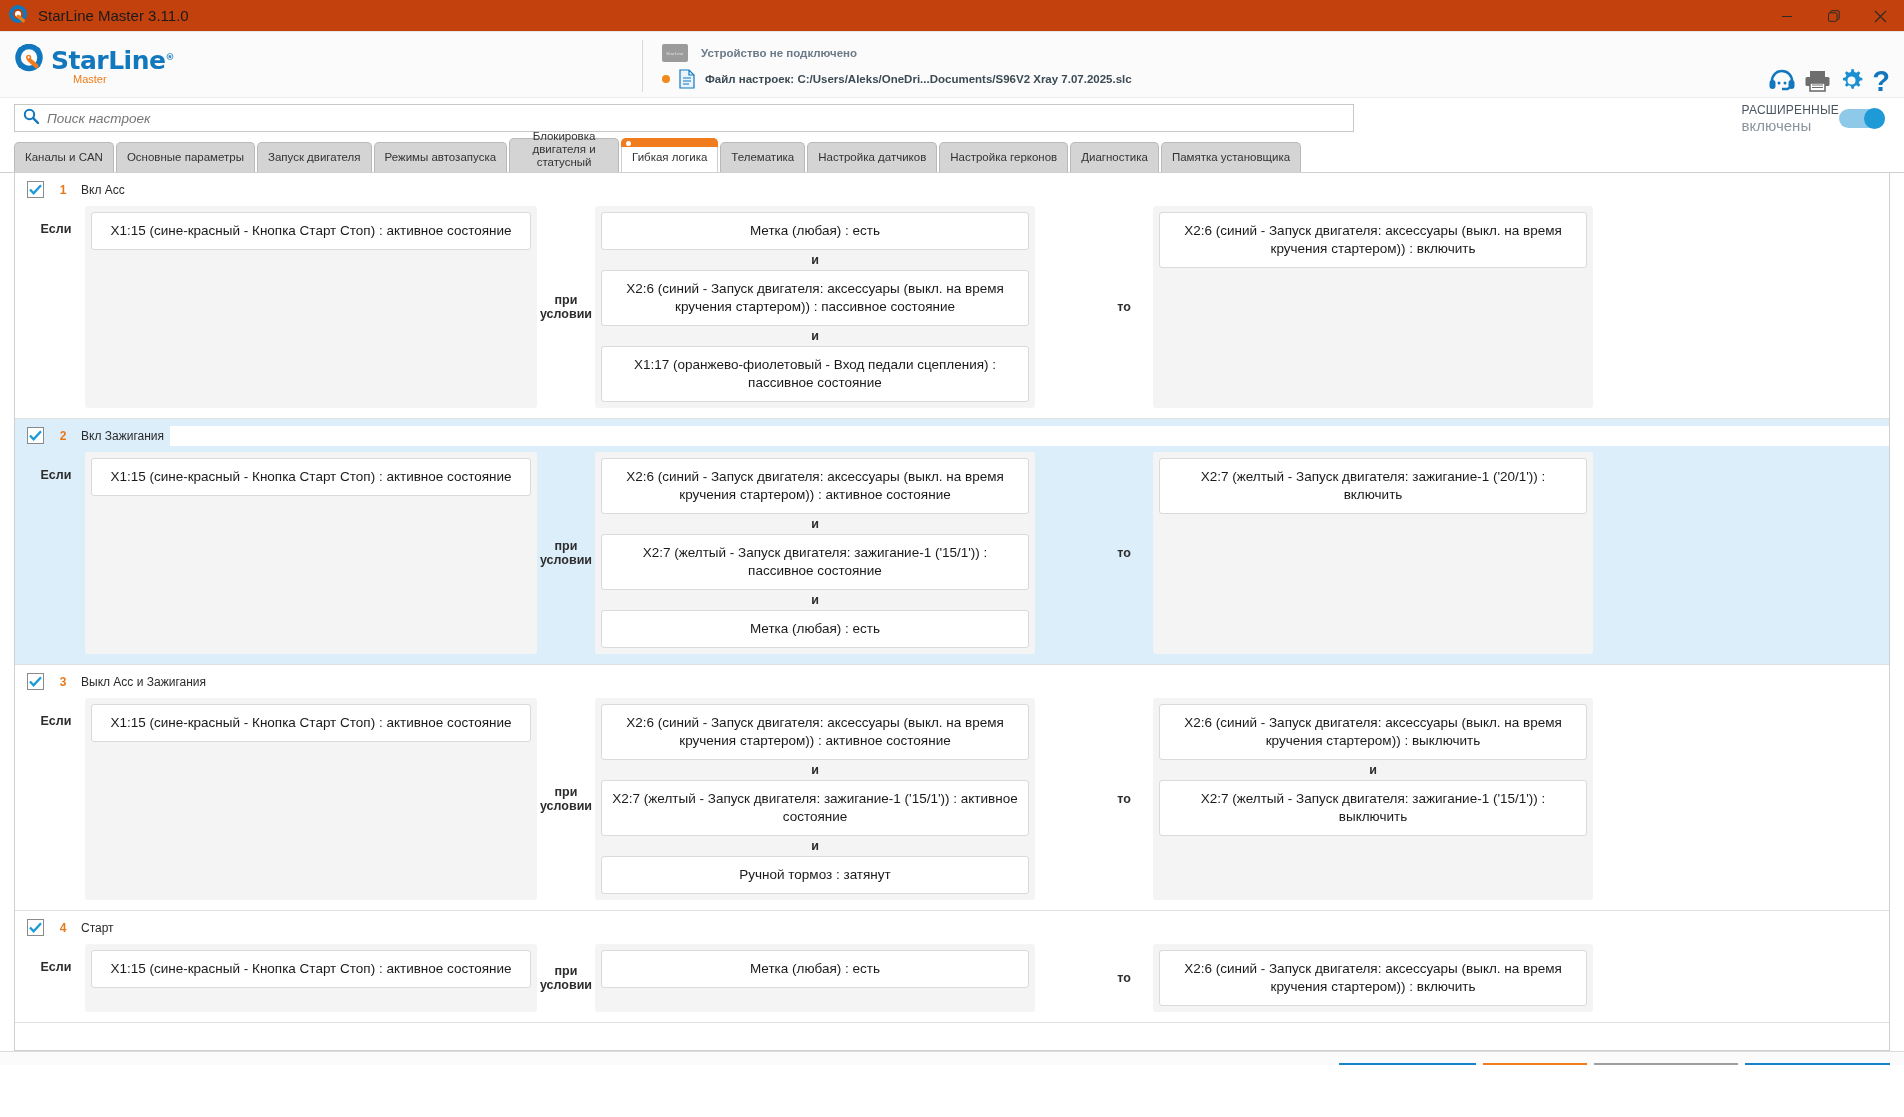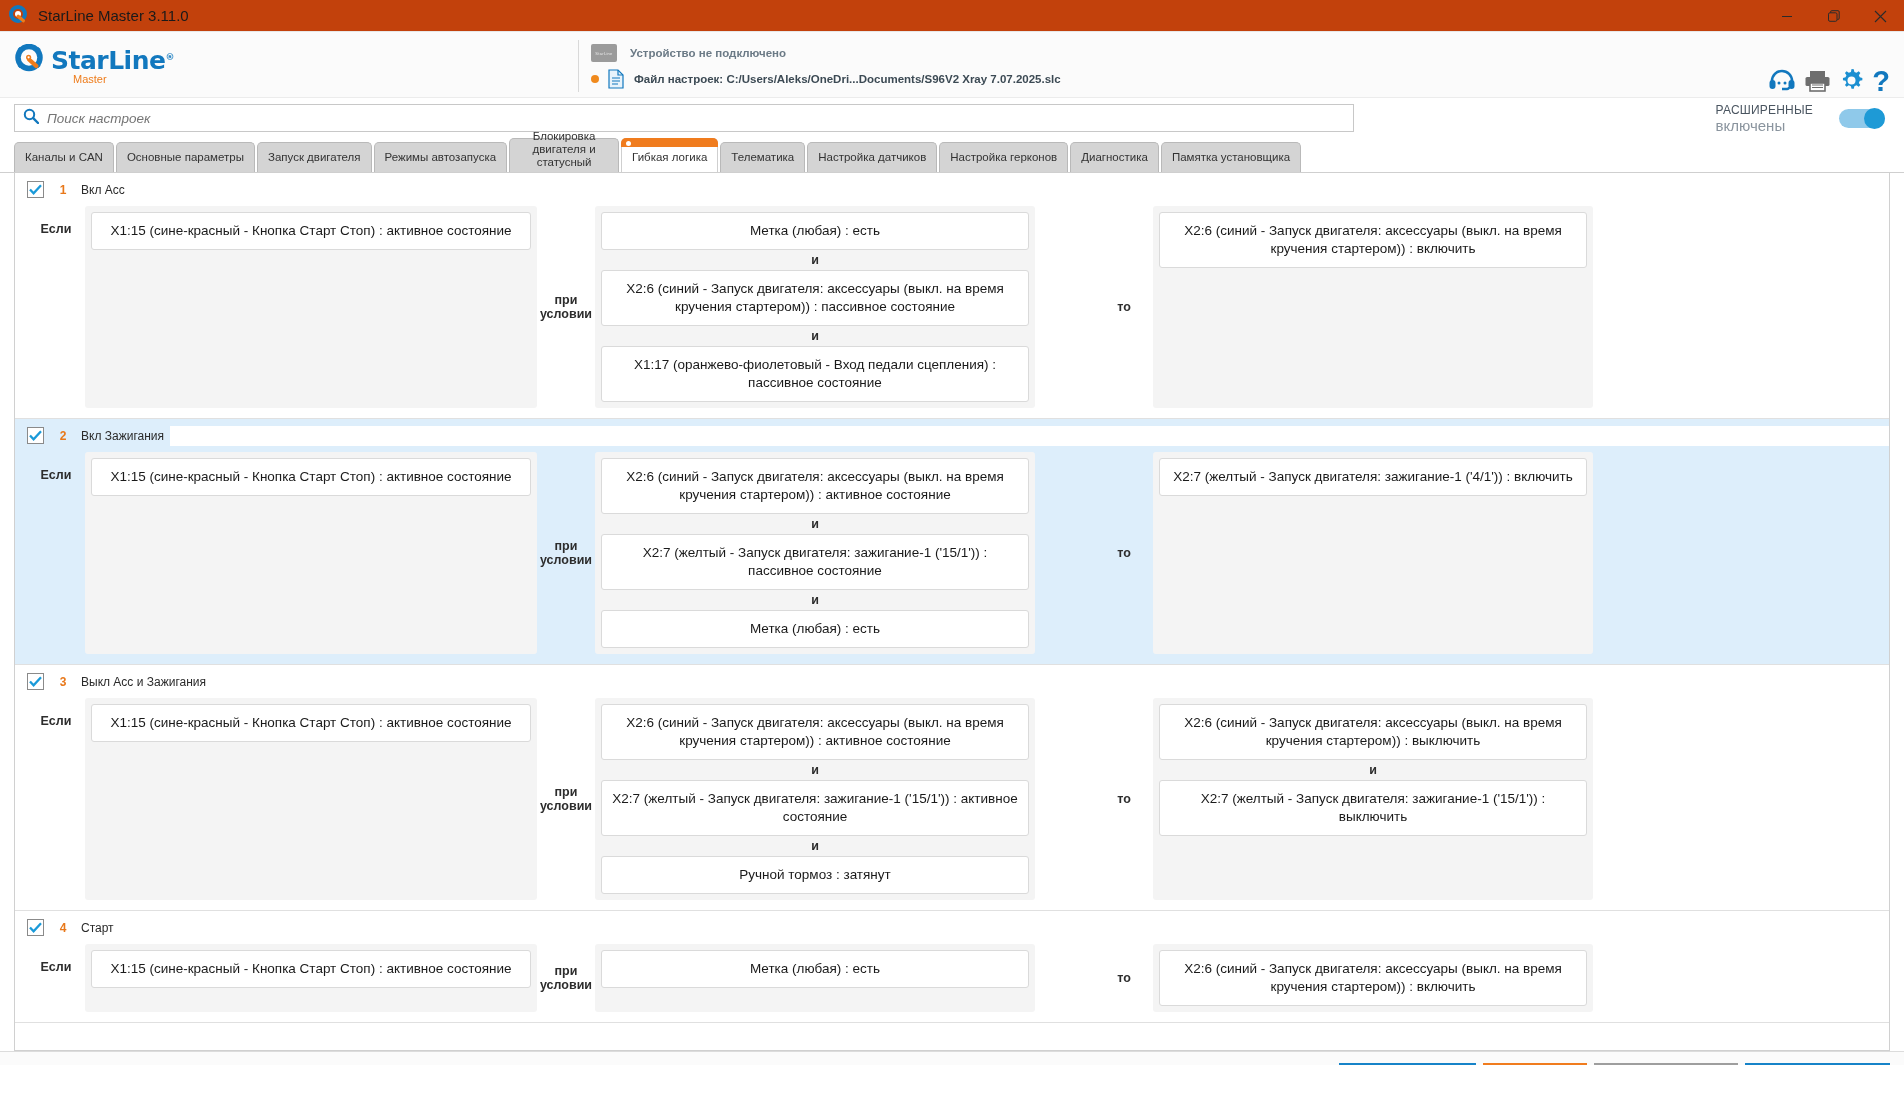--- a/index.html
+++ b/index.html
@@ -28,22 +28,22 @@
             position: relative; border-bottom: 1px solid #ececec; }
   .logo-wrap { margin-left: 14px; width: 160px; }
   .logo { display: flex; align-items: flex-start; }
   .logo-gear { width: 34px; height: 34px; position: relative; flex: none; }
   .logo-text { margin-left: 3px; }
   .logo-starline { font-size: 25px; font-weight: bold; color: #1278be; line-height: 24px;
                    letter-spacing: -0.5px; font-family: "DejaVu Sans", sans-serif; }
   .logo-starline .sup { font-size: 9px; vertical-align: super; }
   .logo-master { font-size: 11px; color: #ee7c1b; line-height: 12px; margin-left: 22px; }
 
-  .devinfo { position: absolute; left: 578px; top: 8px; height: 52px;
-             border-left: 1px solid #d9d9d9; padding-left: 12px; }
+  .devinfo { position: absolute; left: 642px; top: 8px; height: 52px;
+             border-left: 1px solid #d9d9d9; padding-left: 19px; }
   .devrow { display: flex; align-items: center; height: 26px; }
   .dev-chip { width: 26px; height: 18px; background: #9b9b9b; border-radius: 2px;
               color: #e8e8e8; font-size: 4px; display: flex; align-items: center;
               justify-content: center; letter-spacing: 0.3px; }
   .dev-not-conn { font-size: 11.5px; color: #6b7a86; font-weight: bold; margin-left: 13px; }
   .dot-orange { width: 8px; height: 8px; border-radius: 50%; background: #f08a1d; flex: none; }
   .file-icon { width: 16px; height: 20px; margin-left: 9px; flex: none; }
   .file-text { font-size: 11.5px; color: #3c4a54; font-weight: bold; margin-left: 10px; white-space: nowrap; }
 
   .header-icons { position: absolute; right: 14px; top: 36px; display: flex; align-items: center; gap: 8px; }
@@ -51,21 +51,21 @@
 
   
   .searchbar { height: 40px; display: flex; align-items: center; padding: 0 14px;
                background: #ffffff; }
   .search-box { flex: 1; max-width: 1340px; height: 28px; border: 1px solid #c8c8c8;
                 background: #fff; display: flex; align-items: center; padding: 0 8px; }
   .search-box svg { flex: none; }
   .search-input { border: none; outline: none; flex: 1; margin-left: 8px;
                   font-size: 13.5px; font-style: italic; color: #8c8c8c;
                   font-family: "Liberation Sans", sans-serif; background: transparent; }
-  .adv { margin-left: auto; display: flex; align-items: center; gap: 26px; padding-right: 5px; }
+  .adv { margin-left: auto; display: flex; align-items: center; gap: 0; padding-right: 5px; }
   .adv-text { text-align: left; }
   .adv-title { font-size: 12px; color: #4a5560; letter-spacing: 0.2px; }
   .adv-sub { font-size: 15px; color: #8a949e; }
   .toggle { width: 46px; height: 19px; border-radius: 10px; background: #8fc9ea; position: relative; }
   .toggle .knob { position: absolute; right: 0; top: -1px; width: 21px; height: 21px;
                   border-radius: 50%; background: #1e9ad6; }
 
   
   .tabs { display: flex; align-items: flex-end; padding-left: 14px; height: 34px;
           background: #ffffff; position: relative; }
@@ -352,21 +352,21 @@
           <div class="col col-cond">
             <div class="cellbox">X2:6 (синий - Запуск двигателя: аксессуары (выкл. на время кручения стартером)) : активное состояние</div>
             <div class="andsep">и</div>
             <div class="cellbox">X2:7 (желтый - Запуск двигателя: зажигание-1 ('15/1')) : пассивное состояние</div>
             <div class="andsep">и</div>
             <div class="cellbox">Метка (любая) : есть</div>
           </div>
           <div class="spacer-sm"></div>
           <div class="kw vcenter">то</div>
           <div class="col col-then">
-            <div class="cellbox">X2:7 (желтый - Запуск двигателя: зажигание-1 ('4/1')) : включить</div>
+            <div class="cellbox">X2:7 (желтый - Запуск двигателя: зажигание-1 ('20/1')) : включить</div>
           </div>
         </div>
       </div>
       <div class="rule">
         <div class="rule-head">
           <span class="chk">
             <svg width="13" height="11" viewBox="0 0 13 11">
               <path d="M1 5.5 L4.6 9.3 L12 1.3" fill="none" stroke="#1a9ad9" stroke-width="2.3"></path>
             </svg>
           </span>

